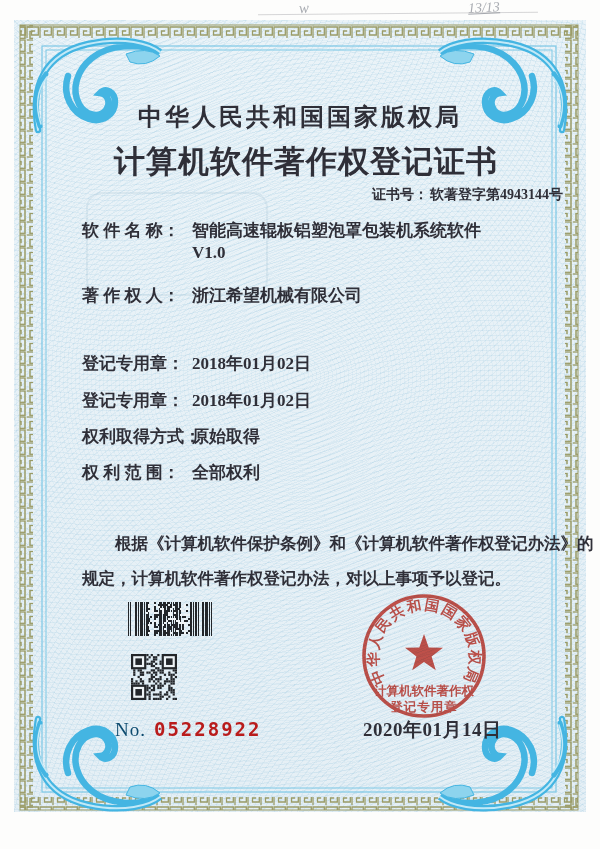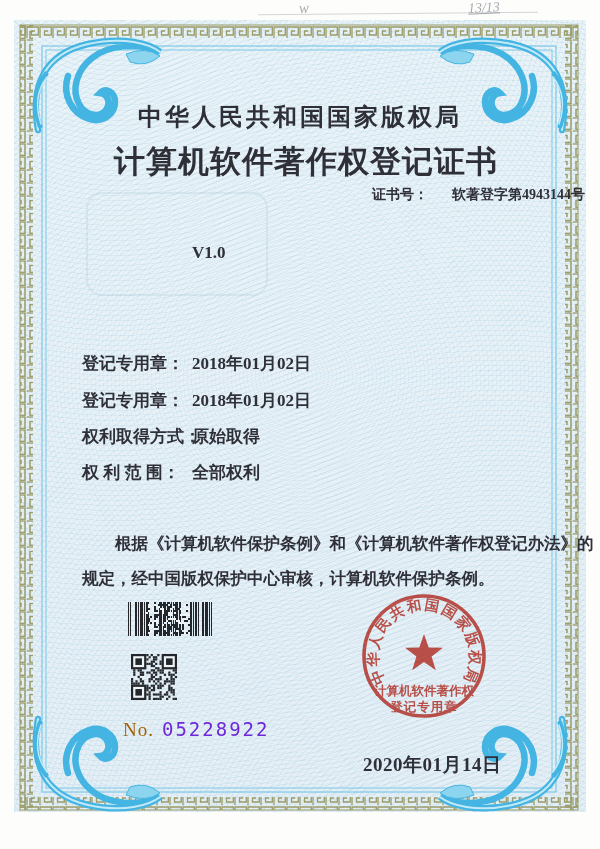--- a/index.html
+++ b/index.html
@@ -17,32 +17,32 @@
       repeating-radial-gradient(circle at 85% 115%, rgba(120,180,212,.13) 0 1px, rgba(0,0,0,0) 1px 5px),
       repeating-radial-gradient(circle at 50% 45%, rgba(140,196,222,.10) 0 1px, rgba(0,0,0,0) 1px 4px),
       linear-gradient(#eaf3f8,#e5eff5);
   }
   svg.overlay{position:absolute;left:0;top:0;pointer-events:none;}
   .abs{position:absolute;white-space:nowrap;}
   .ink{color:#2f2f38;}
   .authority{left:0;right:0;top:101px;text-align:center;font-size:24px;font-weight:bold;letter-spacing:3px;}
   .cert-title{left:0;right:0;top:141px;text-align:center;font-size:31px;font-weight:bold;letter-spacing:1px;padding-left:12px;}
   .certno{left:372px;top:186px;font-size:14px;font-weight:bold;}
-  .certno .v{margin-left:24px;}
+  .certno .v{margin-left:2px;}
   .row{left:82px;font-size:17px;font-weight:bold;}
   .row .lbl{display:inline-block;}
   .row .val{position:absolute;left:110px;top:0;white-space:nowrap;}
   .statement{left:82px;top:526px;width:452px;font-size:16.5px;font-weight:bold;line-height:35px;white-space:normal;}
   .statement .l1{text-indent:33px;white-space:nowrap;}
   .statement .l2{white-space:nowrap;}
   .ghost{left:86px;top:192px;width:178px;height:100px;border:2px solid rgba(160,190,210,.22);border-radius:16px;position:absolute;}
   .serial{left:115px;top:718px;font-size:19px;}
-  .serial .no{color:#a16207;letter-spacing:1px;margin-left:8px;}
-  .serial .num{font-family:"DejaVu Sans Mono","Liberation Mono",monospace;color:#6d28d9;letter-spacing:2px;margin-left:8px;}
-  .issue-date{left:363px;top:717px;font-size:19px;font-weight:bold;letter-spacing:.5px;margin-top:35px;}
+  .serial .no{color:#0c4a6e;letter-spacing:1px;}
+  .serial .num{font-family:"DejaVu Sans Mono","Liberation Mono",monospace;color:#b91c1c;letter-spacing:2px;margin-left:8px;font-weight:bold;}
+  .issue-date{left:363px;top:717px;font-size:19px;font-weight:bold;letter-spacing:.5px;}
   .pencil{color:rgba(100,106,116,.55);font-style:italic;}
   .pencil.w{left:299px;top:0px;font-size:15px;transform:rotate(-4deg);}
   .pencil.pg{left:468px;top:0px;font-size:14px;transform:rotate(-3deg);text-decoration:underline;}
   .pencil-line{position:absolute;left:258px;top:13px;width:280px;height:1px;background:rgba(110,112,120,.28);transform:rotate(-.5deg);}
 </style>
 </head>
 <body>
 
 <div class="sheet">
 
@@ -86,43 +86,51 @@
   <div class="pencil-line"></div>
   <div class="abs pencil w">w</div>
   <div class="abs pencil pg">13/13</div>
 
   <div class="abs ink authority">中华人民共和国国家版权局</div>
   <div class="abs ink cert-title">计算机软件著作权登记证书</div>
   <div class="abs ink certno">
     <span>证书号：</span><span class="v">软著登字第4943144号</span>
   </div>
 
+  <div class="abs ink row" style="top:219px">
+    <span class="lbl">软 件 名 称：</span>
+    <span class="val">智能高速辊板铝塑泡罩包装机系统软件</span>
+  </div>
   <div class="abs ink row" style="top:243px">
     <span class="val">V1.0</span>
+  </div>
+  <div class="abs ink row" style="top:284px">
+    <span class="lbl">著 作 权 人：</span>
+    <span class="val">浙江希望机械有限公司</span>
   </div>
   <div class="abs ink row" style="top:352px">
     <span class="lbl">登记专用章：</span>
     <span class="val">2018年01月02日</span>
   </div>
   <div class="abs ink row" style="top:389px">
     <span class="lbl">登记专用章：</span>
     <span class="val">2018年01月02日</span>
   </div>
   <div class="abs ink row" style="top:425px">
     <span class="lbl">权利取得方式：</span>
     <span class="val">原始取得</span>
   </div>
   <div class="abs ink row" style="top:461px">
     <span class="lbl">权 利 范 围：</span>
     <span class="val">全部权利</span>
   </div>
 
   <div class="abs ink statement">
     <div class="l1">根据《计算机软件保护条例》和《计算机软件著作权登记办法》的</div>
-    <div class="l2">规定，经中国版权保护中心审核，计算机软件保护条例。</div>
+    <div class="l2">规定，计算机软件著作权登记办法，对以上事项予以登记。</div>
   </div>
 
   <svg class="overlay" style="left:128px;top:602px" width="84" height="34" viewBox="0 0 84 34">
       <g id="barcode-g">
         <rect x="0" y="0" width="1" height="34" fill="#23262a"></rect>
         <rect x="2" y="0" width="1" height="34" fill="#23262a"></rect>
         <rect x="7" y="0" width="2" height="34" fill="#23262a"></rect>
         <rect x="10" y="0" width="1" height="34" fill="#23262a"></rect>
         <rect x="12" y="0" width="3" height="34" fill="#23262a"></rect>
         <rect x="16" y="0" width="1" height="34" fill="#23262a"></rect>

